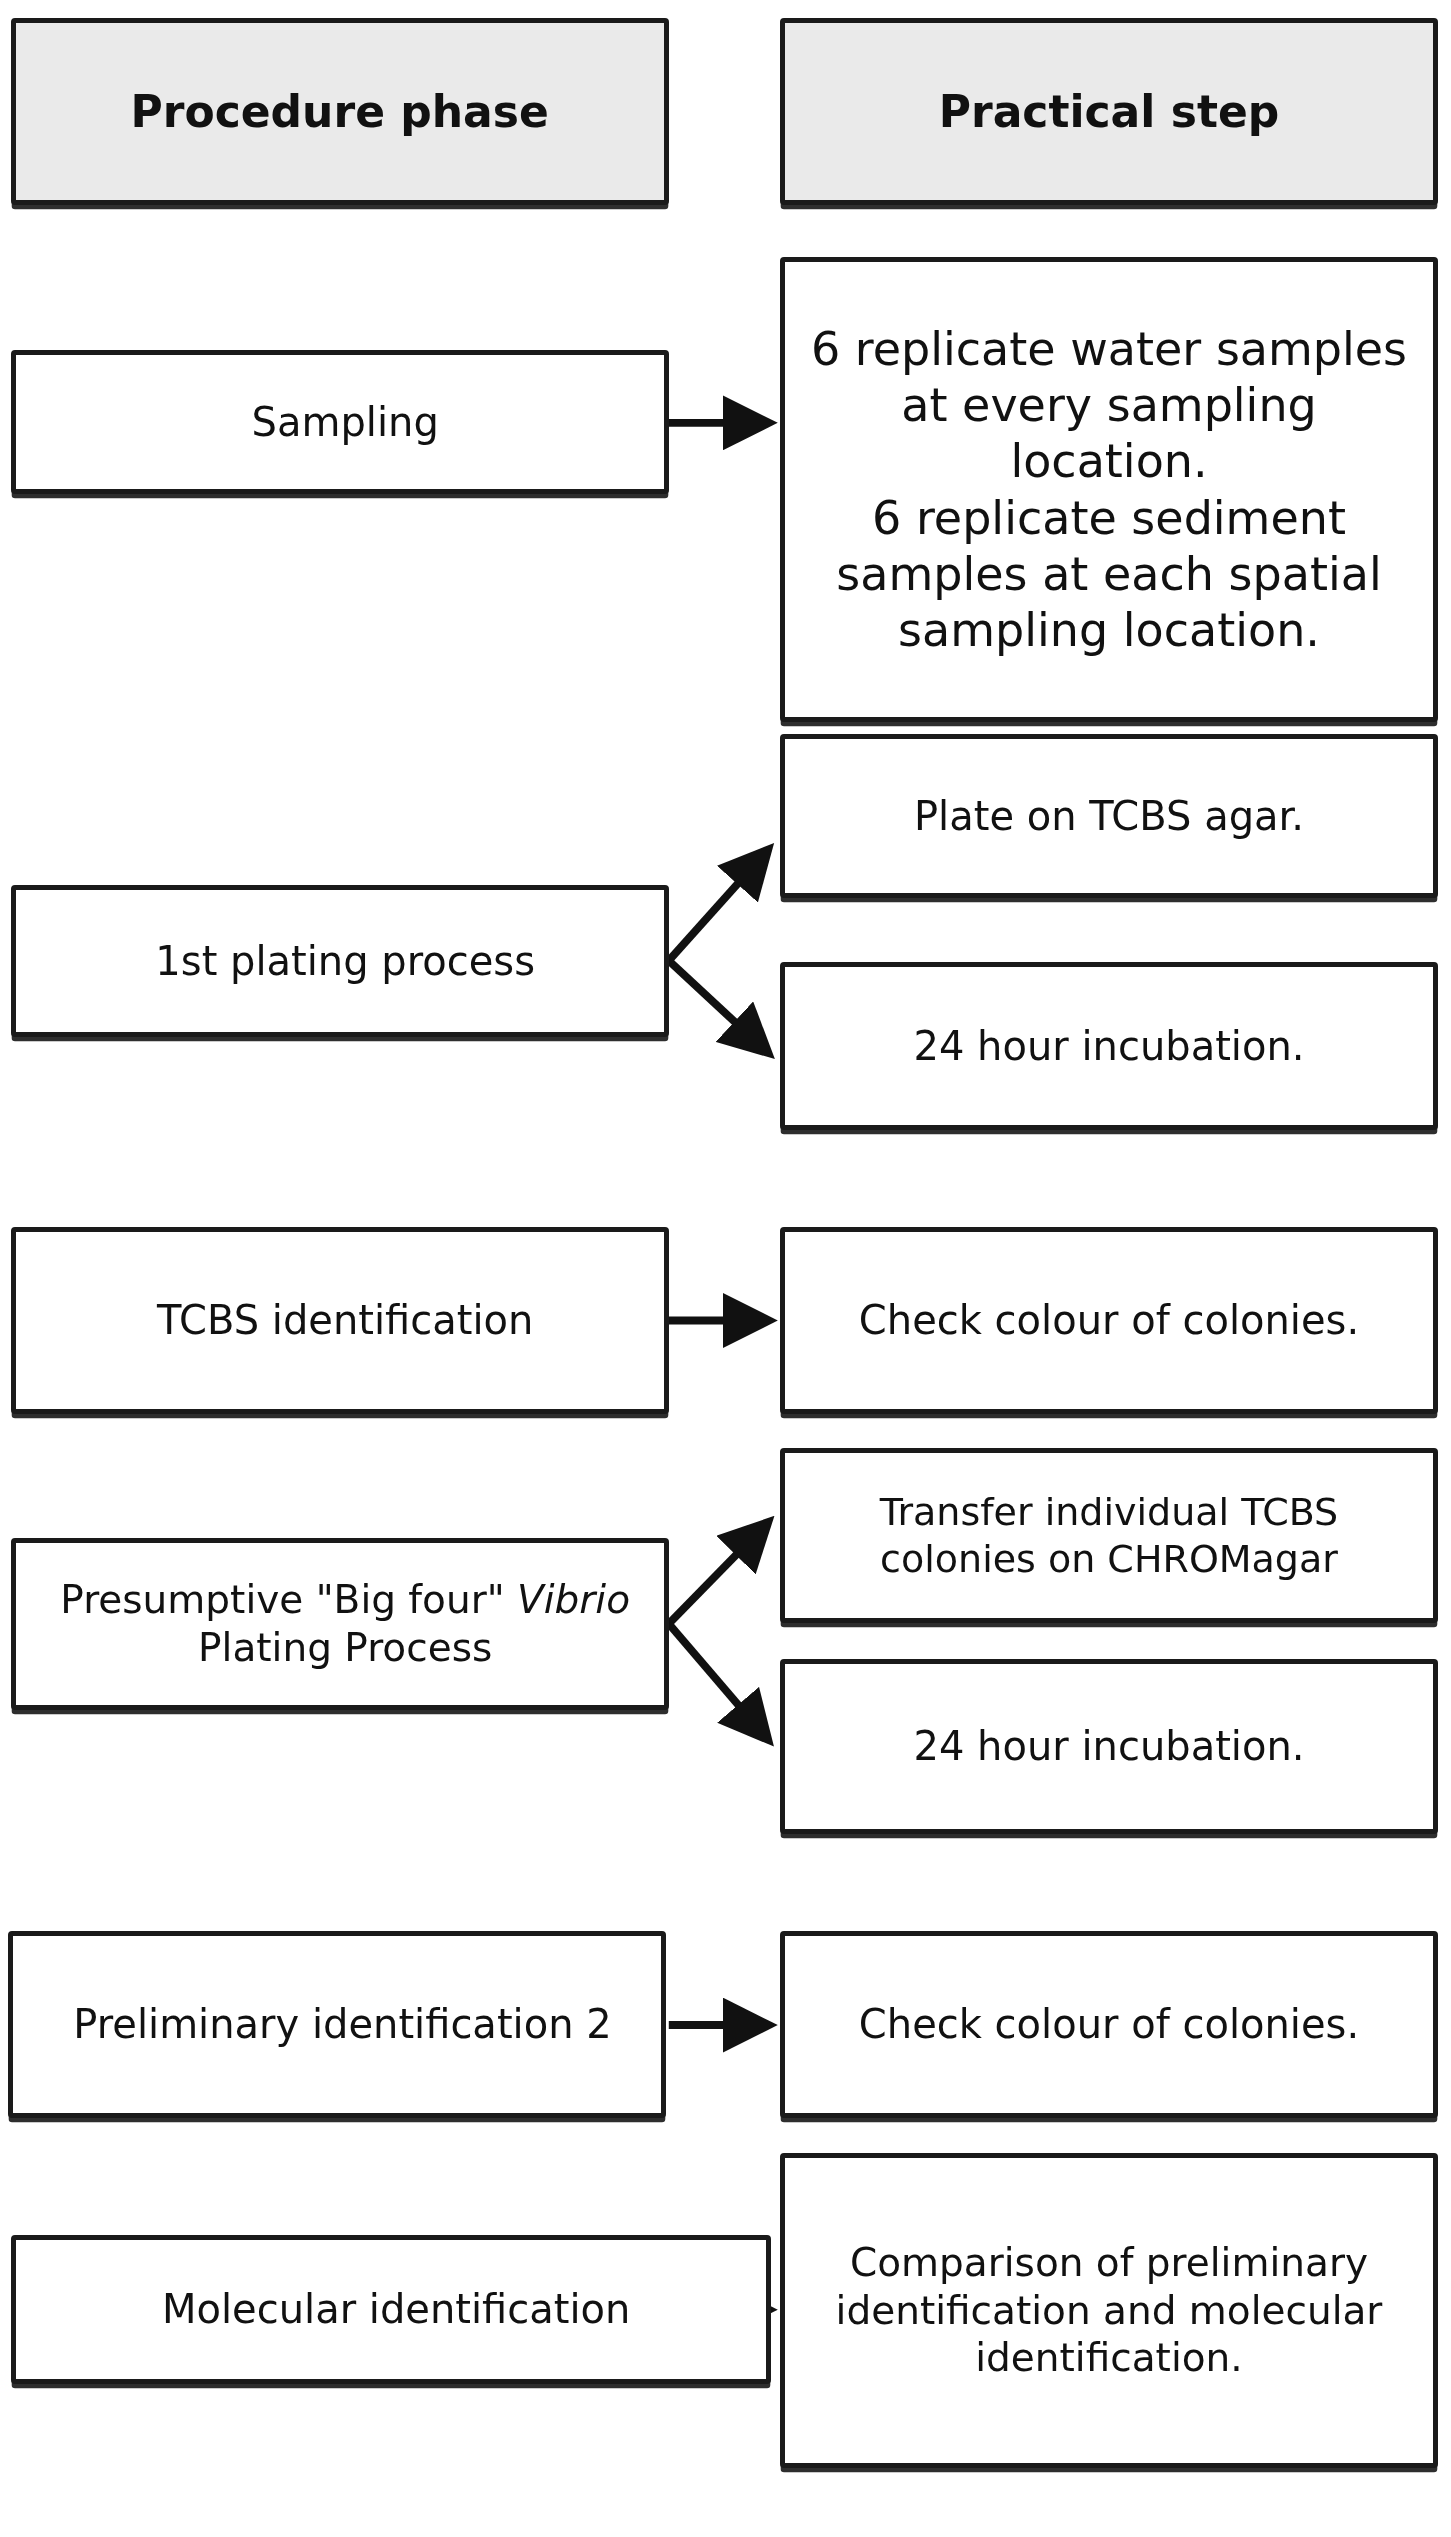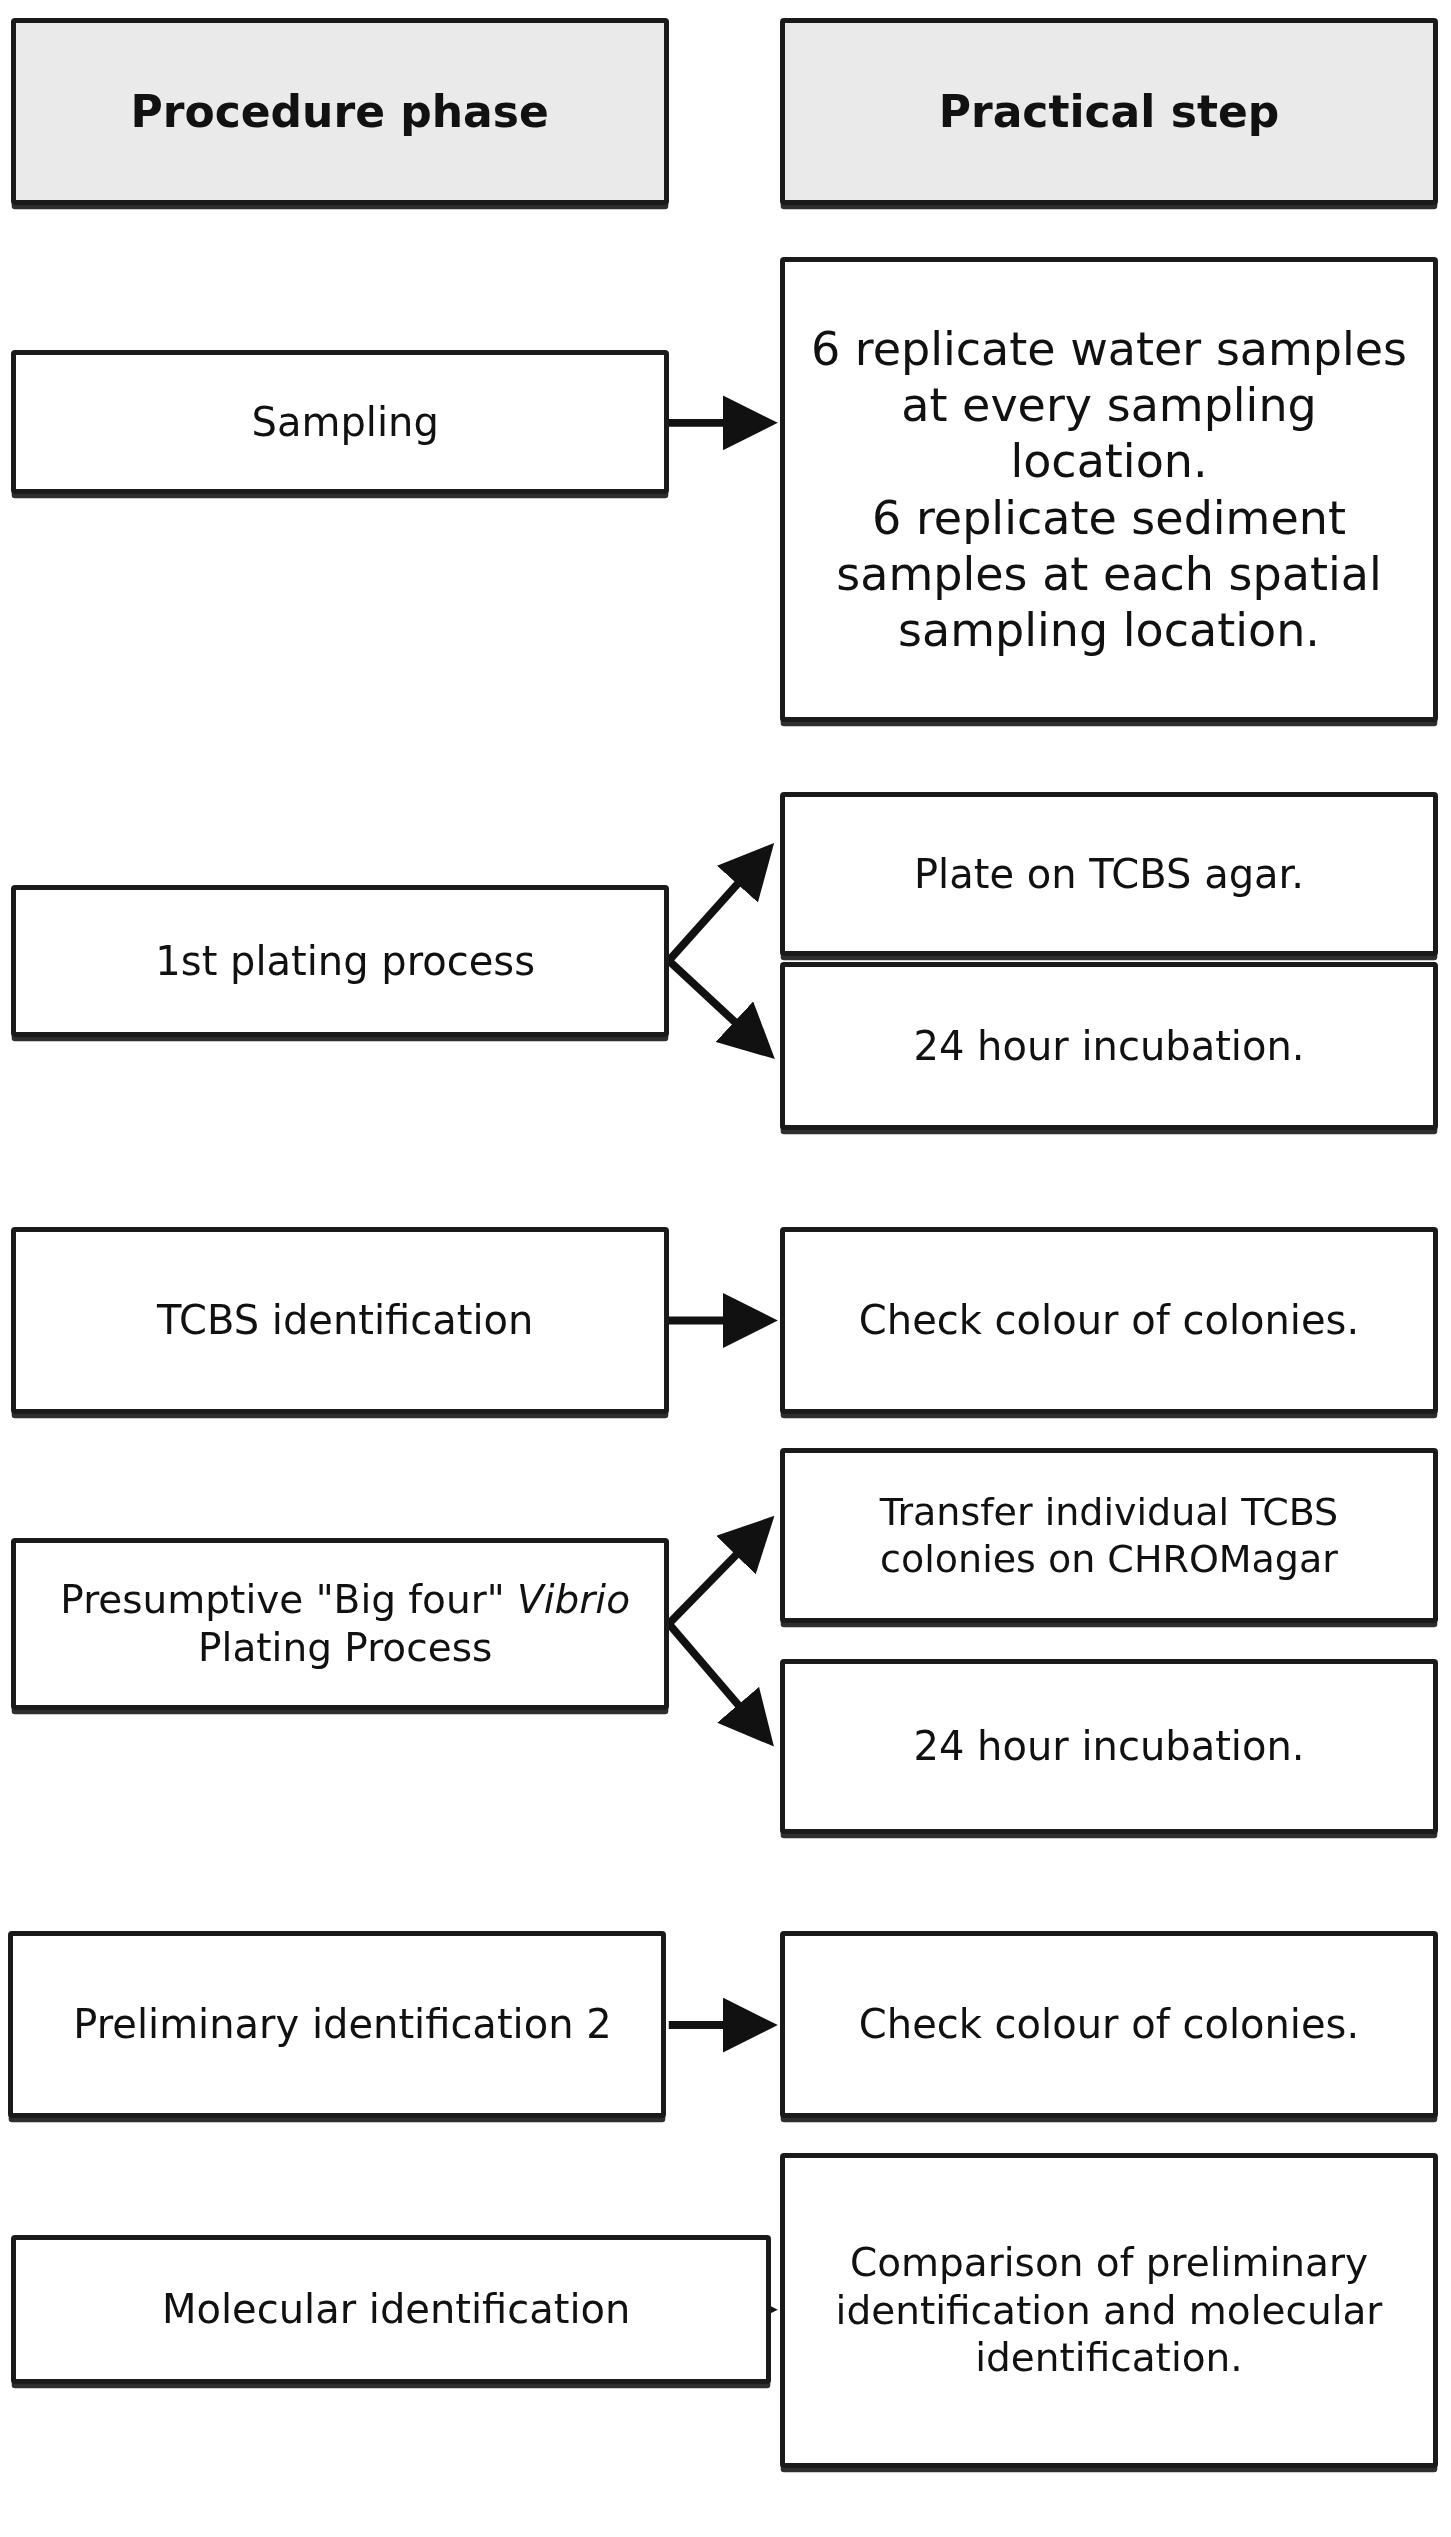--- a/index.html
+++ b/index.html
@@ -57,21 +57,21 @@
   }
 
   
   #hdr-phase { left:10.7px;   top:18px;   width:658px;  height:187px; }
   #hdr-step  { left:780px; top:18px;   width:658px;  height:187px; }
 
   #n-sampling      { left:10.7px;   top:350px;  width:658px;  height:144px; }
   #n-sampling-step { left:780px; top:257px;  width:658px;  height:465px; font-size:46px;}
 
   #n-plating1      { left:10.7px;   top:885px; width:658px;  height:152px; }
-  #n-plating1-a    { left:780px; top:792px; width:658px;  height:164px; }
+  #n-plating1-a    { left:780px; top:734px; width:658px;  height:164px; }
   #n-plating1-b    { left:780px; top:962px; width:658px;  height:168px; }
 
   #n-tcbsid        { left:10.7px;   top:1227px; width:658px;  height:187px; }
   #n-tcbsid-step   { left:780px; top:1227px; width:658px;  height:187px; }
 
   #n-presumptive   { left:10.7px;   top:1538px; width:658px;  height:172px; font-size:39px;}
   #n-presumptive-a { left:780px; top:1448px; width:658px;  height:175px; font-size:38px;}
   #n-presumptive-b { left:780px; top:1659px; width:658px;  height:175px; }
 
   #n-prelim2       { left:8px;   top:1931px; width:658px;  height:187px; }

